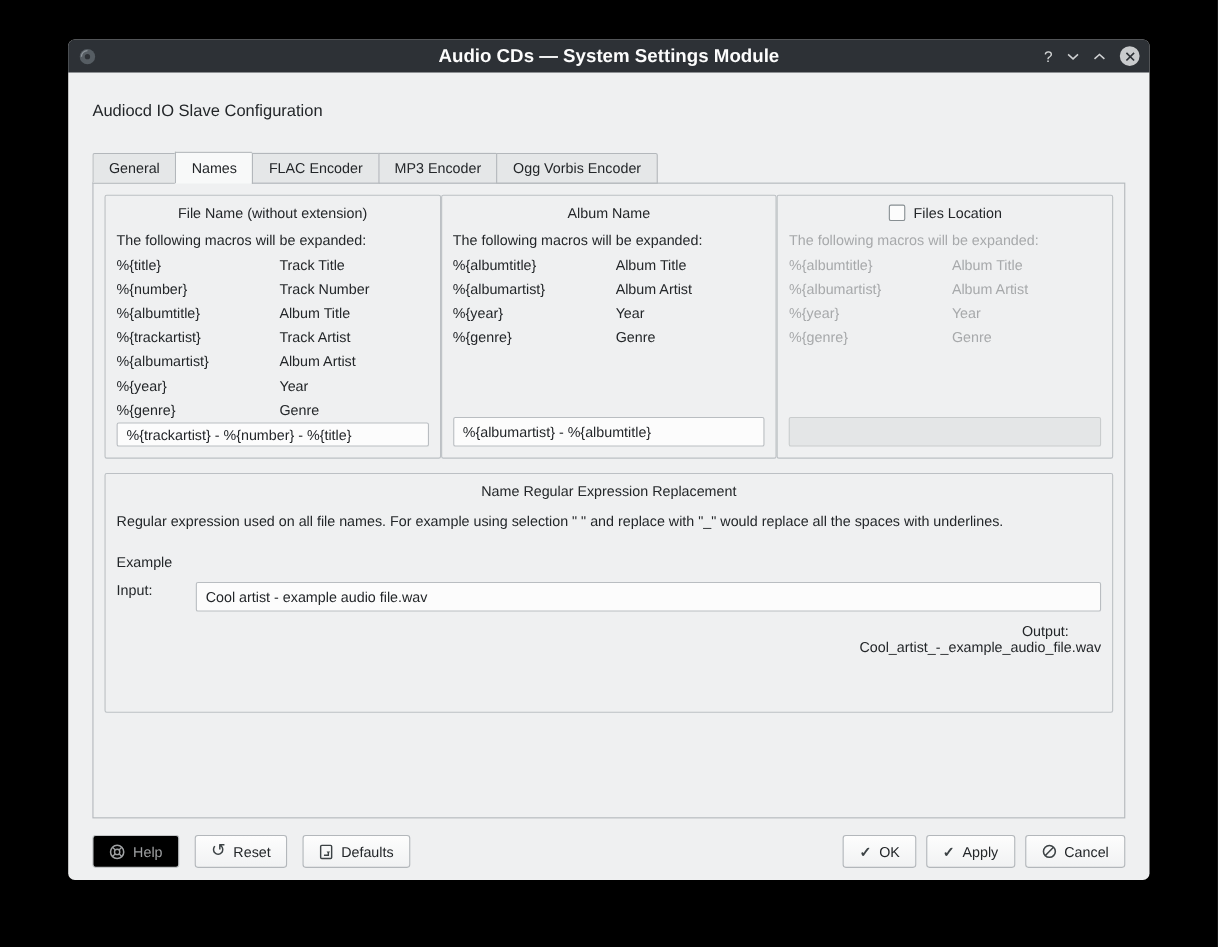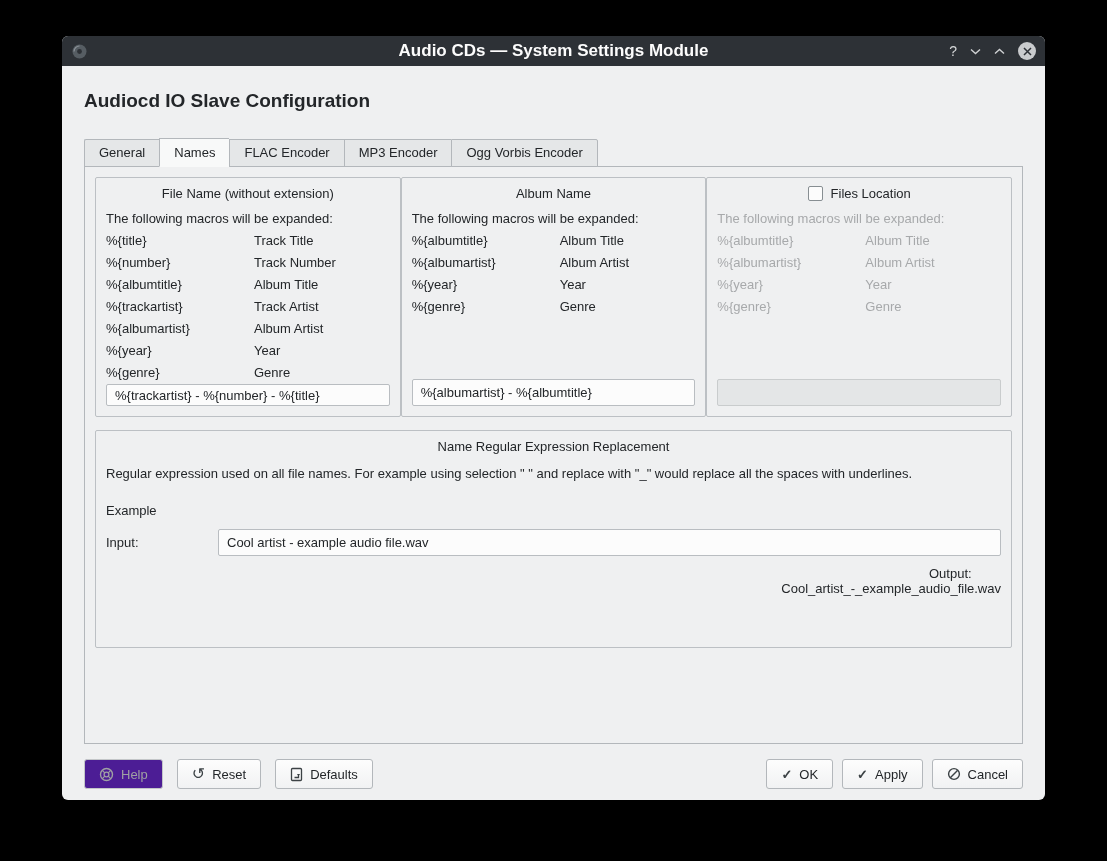--- a/index.html
+++ b/index.html
@@ -16,21 +16,21 @@
   .tb-title { position:absolute; left:0; right:0; text-align:center; font-weight:700;
               font-size:17px; color:#fcfcfc; pointer-events:none; }
   .app-icon { width:17px; height:17px; display:inline-flex; z-index:1; }
   .tb-controls { margin-left:auto; display:flex; align-items:center; gap:13px; z-index:1; }
   .tb-help { font-size:14px; color:#d5d7d8; cursor:default; }
   .tb-chev { display:inline-flex; }
   .tb-close { width:18px; height:18px; border-radius:50%; background:#c9cbcd;
               display:inline-flex; align-items:center; justify-content:center; }
 
   
-  .heading { margin:24px 22px 0; font-size:19px; line-height:22px; font-weight:700; color:#232629; }
+  .heading { margin:24px 22px 0; font-size:15px; line-height:22px; font-weight:400; color:#232629; }
   .tabs { display:flex; align-items:flex-end; margin:26px 0 -1px 22px; position:relative; z-index:2; }
   .tab { padding:5px 14px 6px; border:1px solid #b3b7bb; border-right-width:0;
          background:#e5e7e8; color:#232629; cursor:default; }
   .tab:first-child { border-radius:2px 0 0 0; }
   .tab:last-child { border-right-width:1px; border-radius:0 2px 0 0; }
   .tab.active { background:#f8f9f9; border-bottom:1px solid #f8f9f9; padding-top:6px; }
 
   .frame { margin:0 22px; border:1px solid #b3b7bb; height:578px; padding:10px; position:relative; }
 
   
@@ -59,34 +59,34 @@
   .regex-desc { margin-bottom:22px; }
   .re-cols { display:flex; gap:8px; }
   .col-sel { width:135px; flex-shrink:0; }
   .col-rep { flex:1; }
   .re-label { display:block; margin-bottom:9px; }
   .replace-wrap { position:relative; }
   .replace-wrap input { border:1px solid #3daee9; }
   .caret { position:absolute; left:10px; top:6px; width:1px; height:15px; background:#17191b; }
 
   .example-label { margin:16px 0 11px; }
-  .io-row { display:flex; align-items:center; margin-bottom:10px;gap:40px; }
+  .io-row { display:flex; align-items:flex-start; margin-bottom:10px; }
   .io-row .lbl { width:72px; flex-shrink:0; }
   .io-row input { flex:1; }
   .out-row { display:flex; align-items:flex-end;flex-direction:column; }
   .out-row .lbl { width:72px; flex-shrink:0; }
 
   
   .footer { display:flex; align-items:center; margin:15px 22px 0; }
   .left-btns { display:flex; gap:14px; }
   .right-btns { margin-left:auto; display:flex; gap:9px; }
   .btn { display:inline-flex; align-items:center; justify-content:center; gap:7px; height:30px;
          padding:0 14px; border:1px solid #b3b7bb; border-radius:3px;
          background:linear-gradient(#fdfdfd,#f1f2f3); font-size:13px; color:#232629; cursor:default; }
-  .btn.disabled { color:#9fa1a3; background:#4c1d95; border-color:#c3c6c8; }
+  .btn.disabled { color:#9fa1a3; background:#000000; border-color:#c3c6c8; }
   .btn .ck { color:#3c4245; font-weight:700; font-size:13px; }
   .btn .undo { font-size:16px; line-height:1; color:#3c4245; }
   svg { display:block; }
 </style>
 </head>
 <body>
 
 <div class="window">
 
   <div class="titlebar">

